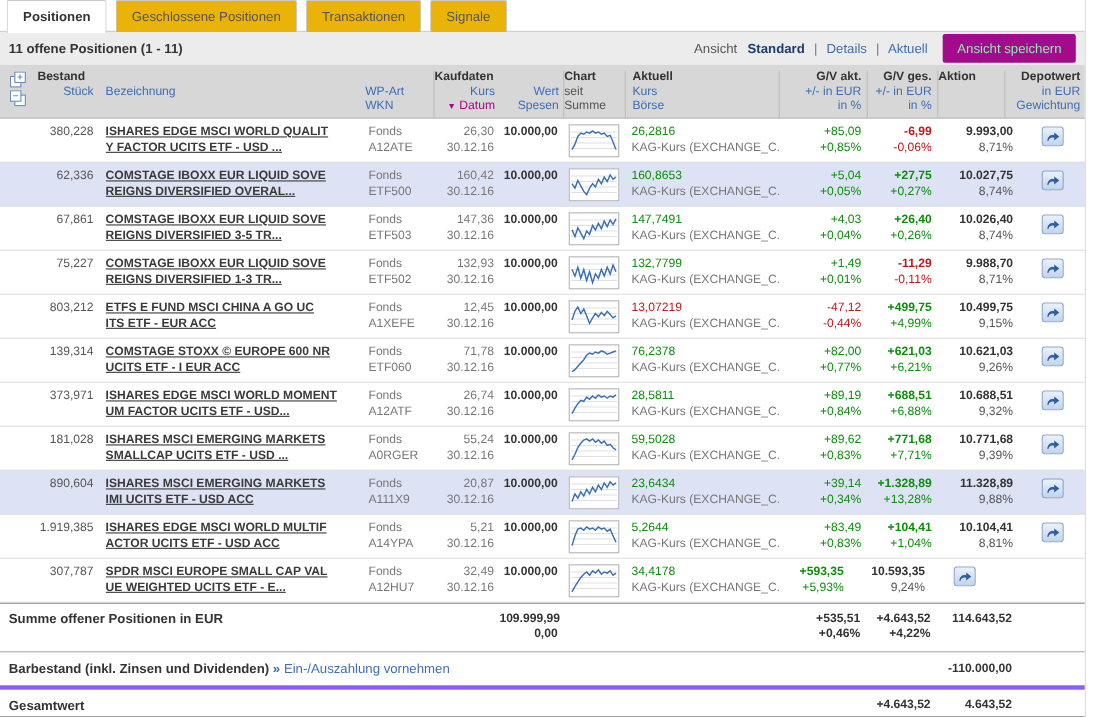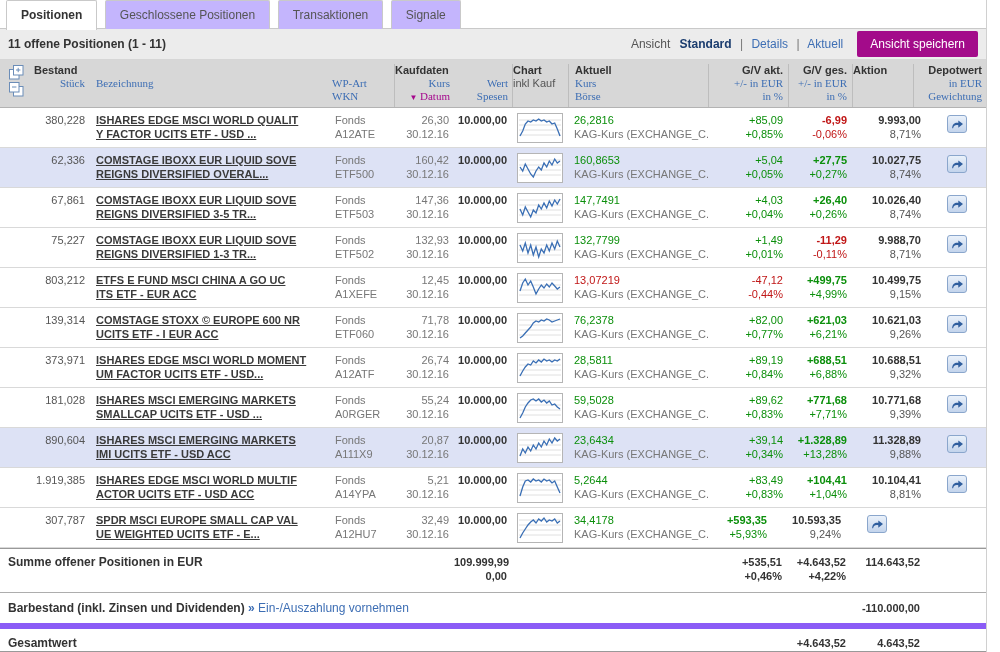--- a/index.html
+++ b/index.html
@@ -1,50 +1,50 @@
 <!DOCTYPE html>
 <html style="--accent: #a30b8a; --pos: #0b8f0b; --neg: #c01616; --link: #3d6eb4; --sort: #a5068c;"><head>
 <meta charset="utf-8">
 <style>
   html,body{margin:0;padding:0;background:#fff;font-family:"Liberation Sans",sans-serif;}
   .page{width:1000px;height:652px;position:relative;overflow:hidden;background:#fff;}
   .tablewrap{width:987px;border-right:1px solid #d0d0d0;box-sizing:border-box;}
 
   
   .tabbar{height:29px;border-bottom:1px solid #c9c9c9;padding-left:6px;background:#fff;box-sizing:border-box;}
-  .tab{display:inline-block;box-sizing:border-box;height:29px;padding:7px 14px 0 14px;border:1px solid #c9c9c9;border-bottom:none;background:#c4b5fd;color:#555;font-size:12px;margin-right:3px;border-radius:2px 2px 0 0;position:relative;top:0;cursor:pointer;}
+  .tab{display:inline-block;box-sizing:border-box;height:29px;padding:7px 14px 0 14px;border:1px solid #c9c9c9;border-bottom:none;background:#eab308;color:#555;font-size:12px;margin-right:3px;border-radius:2px 2px 0 0;position:relative;top:0;cursor:pointer;}
   .tab.active{background:#fff;font-weight:bold;color:#333;height:30px;z-index:2;}
 
   
   .toolbar{height:31px;background:#ececec;border-bottom:1px solid #d6d6d6;display:flex;align-items:center;padding:0 8px;box-sizing:border-box;font-size:12px;}
   .count{font-weight:bold;color:#333;}
   .toolbar .spacer{flex:1;}
   .viewsw{color:#555;margin-right:14px;}
   .viewsw .lbl{margin-right:6px;}
   .viewsw a{color:var(--link,#3d6eb4);text-decoration:none;cursor:pointer;}
   .viewsw a.selected{color:#1a3c6e;font-weight:bold;}
   .viewsw .sep{color:#777;margin:0 5px;}
-  .savebtn{background:var(--accent,#a30b8a);color:#ffffff;font-size:12px;padding:6px 13px;border:none;border-radius:2px;cursor:pointer;font-family:"Liberation Sans",sans-serif;}
+  .savebtn{background:var(--accent,#a30b8a);color:#86efac;font-size:12px;padding:6px 13px;border:none;border-radius:2px;cursor:pointer;font-family:"Liberation Sans",sans-serif;}
 
   
   .c-ico{width:34px;}.c-stk{width:56px;}.c-bez{width:242px;}.c-wp{width:62px;}
   .c-kd{width:60px;}.c-we{width:58px;}.c-ch{width:56px;}.c-ak{width:140px;}
   .c-g1{width:80px;}.c-g2{width:64px;}.c-dp{width:74px;}.c-ac{width:61px;}
   .c-ico,.c-stk,.c-bez,.c-wp,.c-kd,.c-we,.c-ch,.c-ak,.c-g1,.c-g2,.c-dp,.c-ac{box-sizing:border-box;flex:none;}
 
   
   .thead{display:flex;background:#d7d7d7;border-bottom:1px solid #b3b3b3;height:48px;font-size:11px;box-sizing:border-box;padding-top:4px;}
   .hg{box-sizing:border-box;}
   .bordered{border-left:1px solid #bdbdbd;}
   .g-bestand{width:360px;}
   .g-kauf{width:118px;}
   .ht{font-weight:bold;color:#333;line-height:13px;}
   .tc{}
   .subrow{display:flex;}
-  .hlink{color:var(--link,#3d6eb4);text-decoration:none;display:block;line-height:13px;cursor:pointer;font-family:Liberation Serif, serif;}
+  .hlink{color:var(--link,#3d6eb4);text-decoration:none;display:block;line-height:13px;cursor:pointer;}
   .gray{color:#555;line-height:13px;}
   .r{text-align:right;padding-right:5px;}
   .pl{padding-left:6px;}
   .sort-active{color:var(--sort,#a5068c) !important;}
   .sort-arrow{font-size:8px;color:var(--sort,#a5068c);}
 
   
   .trow{display:flex;height:40px;border-bottom:1px solid #d9d9d9;font-size:11px;box-sizing:border-box;padding-top:5px;background:#fff;}
   .trow.hl{background:#dde2f5;}
   .l1{line-height:14px;white-space:nowrap;}
@@ -60,21 +60,21 @@
   .chartcell{display:flex;justify-content:center;align-items:flex-start;}
   .spark{border:1px solid #b5b5b5;background:#fff;display:block;}
   .actioncell{display:flex;justify-content:center;align-items:flex-start;padding-top:2px;}
   .actbtn{width:20px;height:18px;border:1px solid #8aa6cc;border-radius:3px;background:linear-gradient(#eaf1fa,#c3d4ec);display:flex;align-items:center;justify-content:center;cursor:pointer;padding:0;}
   .xicon{display:block;height:15px;cursor:pointer;margin:1px 0 2px 9px;}
 
   
   .sumrow{display:flex;box-sizing:border-box;background:#fff;font-size:11px;}
   .srow1{height:44px;border-top:1px solid #999;padding-top:6px;}
   .srow2{height:31px;border-top:1px solid #adadad;padding-top:8px;}
-  .srow3{height:29px;border-top:6px solid #8b5cf6;border-bottom:1px solid #999;padding-top:7px;}
+  .srow3{height:29px;border-top:4px solid #8b5cf6;border-bottom:1px solid #999;padding-top:7px;}
   .sumlabel{font-weight:bold;color:#333;font-size:12px;padding-left:8px;white-space:nowrap;}
   .sumval{font-weight:bold;color:#333;}
   .flexfill{flex:1;}
   .w454{width:454px;box-sizing:border-box;}
   .cashlink{color:var(--link,#3d6eb4);text-decoration:none;font-weight:normal;font-size:12px;cursor:pointer;}
   .cashsep{color:var(--link,#3d6eb4);font-weight:bold;font-size:12px;}
 </style>
 </head>
 <body>
 
@@ -138,21 +138,21 @@
             <a class="hlink r sort-active"><span class="sort-arrow">▼</span> <span>Datum</span></a>
           </span>
           <span class="c-we">
             <a class="hlink r">Wert</a>
             <a class="hlink r">Spesen</a>
           </span>
         </div>
       </div>
       <div class="hg c-ch bordered tc">
         <div class="ht">Chart</div>
-        <div class="gray">inkl Kauf</div>
+        <div class="gray">seit Summe</div>
       </div>
       <div class="hg c-ak bordered pl">
         <div class="ht">Aktuell</div>
         <a class="hlink">Kurs</a>
         <a class="hlink">Börse</a>
       </div>
       <div class="hg c-g1 bordered">
         <div class="ht r">G/V akt.</div>
         <a class="hlink r">+/- in EUR</a>
         <a class="hlink r">in %</a>

